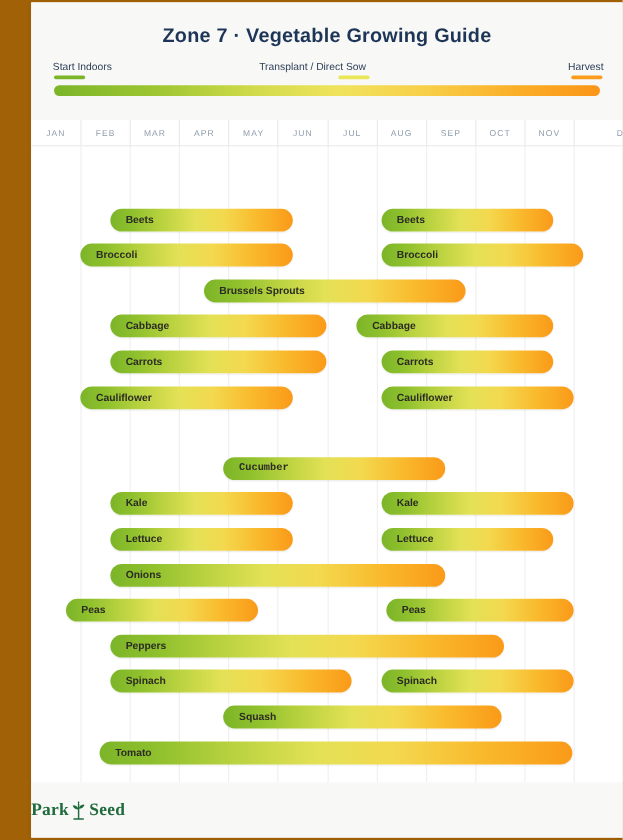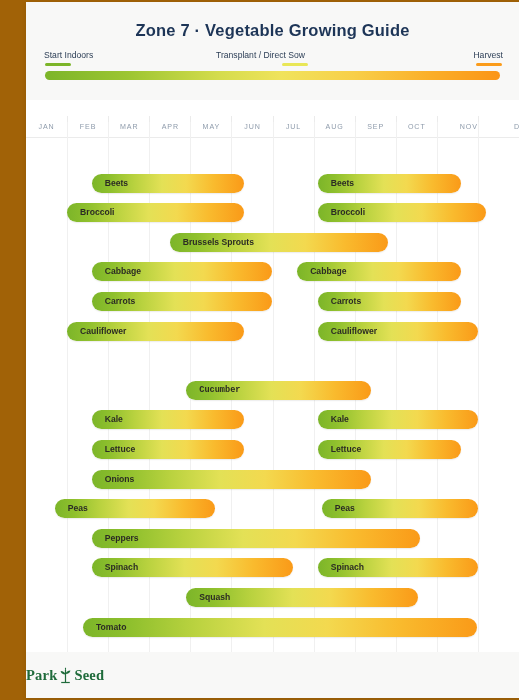--- a/index.html
+++ b/index.html
@@ -80,21 +80,20 @@
     width: 493px;
     height: 552px;
     background: #ffffff;
   }
   .month-head {
     position: absolute;
     left: 0; top: 0;
     width: 493px;
     height: 22px;
     border-bottom: 1px solid #ebebeb;
-    margin-top: 16px;
   }
   .month-cell {
     position: absolute;
     top: 0;
     height: 22px;
     font-size: 7.1px;
     letter-spacing: 0.9px;
     color: #8e9bab;
     text-align: center;
     line-height: 22px;
@@ -179,21 +178,21 @@
           <div class="month-cell first" style="left: 0px; width: 41.0833px;">JAN</div>
           <div class="month-cell" style="left: 41.0833px; width: 41.0833px;">FEB</div>
           <div class="month-cell" style="left: 82.1667px; width: 41.0833px;">MAR</div>
           <div class="month-cell" style="left: 123.25px; width: 41.0833px;">APR</div>
           <div class="month-cell" style="left: 164.333px; width: 41.0833px;">MAY</div>
           <div class="month-cell" style="left: 205.417px; width: 41.0833px;">JUN</div>
           <div class="month-cell" style="left: 246.5px; width: 41.0833px;">JUL</div>
           <div class="month-cell" style="left: 287.583px; width: 41.0833px;">AUG</div>
           <div class="month-cell" style="left: 328.667px; width: 41.0833px;">SEP</div>
           <div class="month-cell" style="left: 369.75px; width: 41.0833px;">OCT</div>
-          <div class="month-cell" style="left: 410.833px; width: 41.0833px; text-align: right;">NOV</div>
+          <div class="month-cell" style="left: 410.833px; width: 41.0833px;">NOV</div>
           <div class="month-cell" style="left: 451.917px; width: 20px; padding-left: 35px;">DEC</div>
         </div>
       <div id="gridlines">
           <div class="gridline" style="left: 41.0833px;"></div>
           <div class="gridline" style="left: 82.1667px;"></div>
           <div class="gridline" style="left: 123.25px;"></div>
           <div class="gridline" style="left: 164.333px;"></div>
           <div class="gridline" style="left: 205.417px;"></div>
           <div class="gridline" style="left: 246.5px;"></div>
           <div class="gridline" style="left: 287.583px;"></div>

